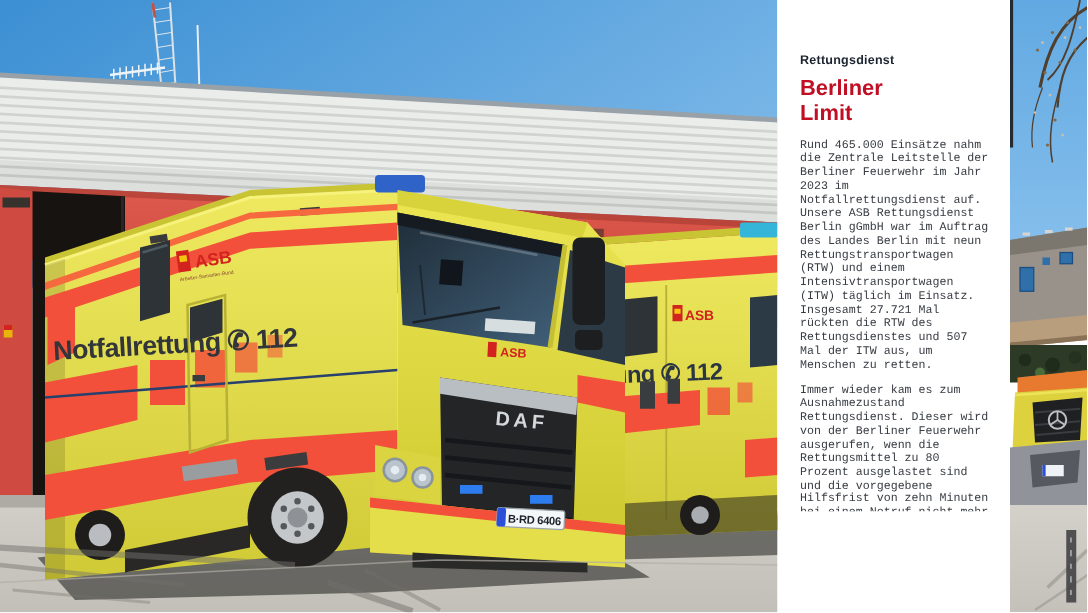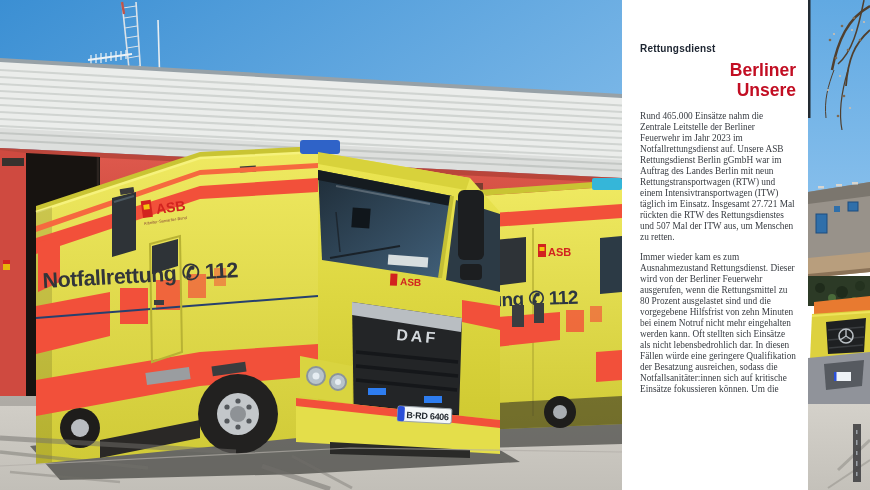--- a/index.html
+++ b/index.html
@@ -4,23 +4,23 @@
 <style>
   html,body{margin:0;padding:0;background:#ffffff;}
   .stage{position:relative;width:870px;height:490px;overflow:hidden;background:#ffffff;
          font-family:"Liberation Sans",sans-serif;}
   .photo-main{position:absolute;left:0;top:0;width:622px;height:490px;overflow:hidden;}
   .photo-strip{position:absolute;left:808px;top:0;width:62px;height:490px;overflow:hidden;}
   .panel{position:absolute;left:622px;top:0;width:186px;height:409px;background:#ffffff;
          box-sizing:border-box;padding:43px 12px 0 18px;overflow:hidden;}
   .kicker{font-size:10px;font-weight:bold;color:#1c2430;letter-spacing:.2px;margin:0 0 6px 0;}
   .title{margin:0 0 11px 0;color:#c20e23;font-size:17.5px;line-height:1.15;font-weight:bold;}
-  .title span{display:block;white-space:nowrap;text-align:right;}
+  .title span{display:block;white-space:nowrap;}
   .lead{margin:0 0 12px 0;font-size:10.5px;line-height:1.26;color:#272e3f;}
-  .body-para{margin:0 0 9px 0;font-family:Liberation Serif, serif;font-size:9.3px;
+  .body-para{margin:0 0 9px 0;font-family:Liberation Mono, monospace;font-size:9.3px;
              line-height:1.18;color:#383c42;}
   svg text{font-family:"Liberation Sans",sans-serif;}
 </style>
 </head>
 <body>
 
 <div class="stage">
 
   <div class="photo-main">
   <svg width="622" height="490" viewBox="0 0 622 490">
@@ -261,21 +261,21 @@
       <path d="M292,456 L352,488" stroke="#72706b" stroke-width="3" opacity="0.4"></path>
       <path d="M0,466 L350,448 L622,452" stroke="#b0ada6" stroke-width="1.2" opacity="0.7"></path>
     </g>
   </svg>
   </div>
 
   <aside class="panel">
     <div class="kicker">Rettungsdienst</div>
     <h1 class="title">
         <span>Berliner</span>
-        <span>Unsere</span>
+        <span>Limit</span>
       </h1>
     <p class="body-para">Rund 465.000 Einsätze nahm die Zentrale Leitstelle der Berliner Feuerwehr im Jahr 2023 im Notfallrettungsdienst auf. Unsere ASB Rettungsdienst Berlin gGmbH war im Auftrag des Landes Berlin mit neun Rettungstransportwagen (RTW) und einem Intensivtransportwagen (ITW) täglich im Einsatz. Insgesamt 27.721 Mal rückten die RTW des Rettungsdienstes und 507 Mal der ITW aus, um Menschen zu retten.</p>
     <p class="body-para">Immer wieder kam es zum Ausnahmezustand Rettungsdienst. Dieser wird von der Berliner Feuerwehr ausgerufen, wenn die Rettungsmittel zu 80 Prozent ausgelastet sind und die vorgegebene Hilfsfrist von zehn Minuten bei einem Notruf nicht mehr eingehalten werden kann. Oft stellten sich Einsätze als nicht lebensbedrohlich dar. In diesen Fällen würde eine geringere Qualifikation der Besatzung ausreichen, sodass die Notfallsanitäter:innen sich auf kritische Einsätze fokussieren können. Um die</p>
   </aside>
 
   <div class="photo-strip">
   <svg width="62" height="490" viewBox="0 0 62 490">
     <defs>
       <linearGradient id="skyGrad2" x1="0" y1="0" x2="0" y2="1">
         <stop offset="0" stop-color="#61a9e2"></stop>

